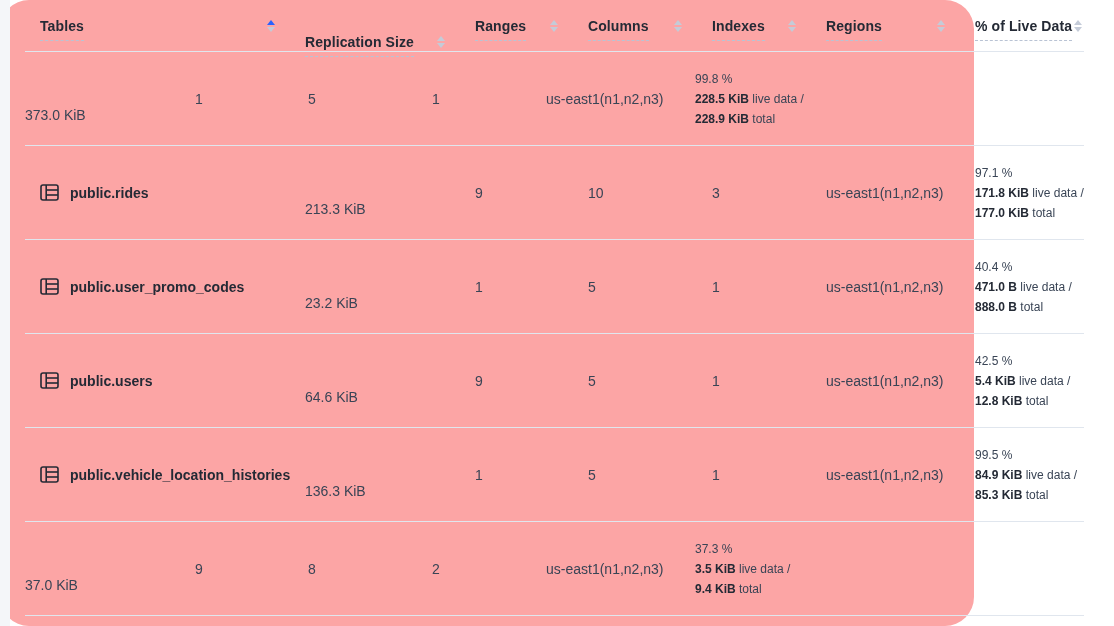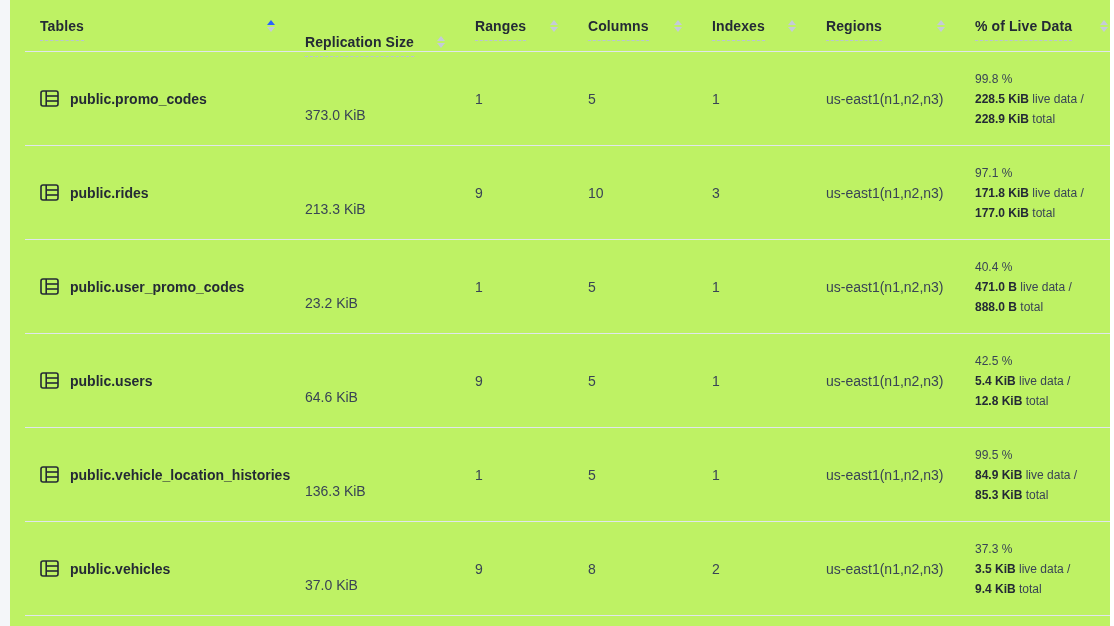--- a/index.html
+++ b/index.html
@@ -1,21 +1,21 @@
 <!DOCTYPE html>
 <html><head>
 <meta charset="utf-8">
 <style>
   * { box-sizing: border-box; margin: 0; padding: 0; }
   html, body { background: #ffffff; }
   body {
     font-family: "Liberation Sans", "DejaVu Sans", sans-serif;
     width: 1114px; height: 626px; overflow: hidden; position: relative;
   }
-  .page { width: 1110px; height: 626px; background: #bef264; display: flex; }
+  .page { width: 974px; height: 626px; background: #fca5a5; display: flex; border-radius: 29px; }
   .left-gutter { width: 10px; height: 100%; background: #f4f6f9; flex: 0 0 10px; }
   .table-wrap { flex: 1; padding-left: 15px; padding-top: 0; }
 
   .thead {
     display: flex; align-items: center; height: 52px;
     border-bottom: 1px solid #e0e6ee;
   }
   .th {
     display: flex; align-items: center; justify-content: space-between;
     padding-right: 28px; cursor: pointer;
@@ -107,31 +107,20 @@
         <span class="th-label">% of Live Data</span>
         <span class="sort">
             <i class="tri up"></i>
             <i class="tri down"></i>
           </span>
       </div>
     </div>
 
     <div id="tbody">
   <div class="tr">
-    <div class="td col-tables">
-      <span class="table-icon">
-        <svg width="19" height="17" viewBox="0 0 19 17" fill="none" xmlns="http://www.w3.org/2000/svg">
-          <rect x="1" y="1" width="17" height="15" rx="2" stroke="#242a35" stroke-width="1.6"></rect>
-          <line x1="6.2" y1="1" x2="6.2" y2="16" stroke="#242a35" stroke-width="1.6"></line>
-          <line x1="6.2" y1="6" x2="18" y2="6" stroke="#242a35" stroke-width="1.6"></line>
-          <line x1="6.2" y1="11" x2="18" y2="11" stroke="#242a35" stroke-width="1.6"></line>
-        </svg>
-      </span>
-      <span class="tname">public.promo_codes</span>
-    </div>
     <div class="td col-repl">373.0 KiB</div>
     <div class="td col-ranges">1</div>
     <div class="td col-cols">5</div>
     <div class="td col-idx">1</div>
     <div class="td col-regions">us-east1(n1,n2,n3)</div>
     <div class="td col-live">
       <div class="live-line">99.8 %</div>
       <div class="live-line"><span class="b">228.5 KiB</span><span> live data /</span></div>
       <div class="live-line"><span class="b">228.9 KiB</span><span> total</span></div>
     </div>
@@ -227,31 +216,20 @@
     <div class="td col-idx">1</div>
     <div class="td col-regions">us-east1(n1,n2,n3)</div>
     <div class="td col-live">
       <div class="live-line">99.5 %</div>
       <div class="live-line"><span class="b">84.9 KiB</span><span> live data /</span></div>
       <div class="live-line"><span class="b">85.3 KiB</span><span> total</span></div>
     </div>
   </div>
 
   <div class="tr">
-    <div class="td col-tables">
-      <span class="table-icon">
-        <svg width="19" height="17" viewBox="0 0 19 17" fill="none" xmlns="http://www.w3.org/2000/svg">
-          <rect x="1" y="1" width="17" height="15" rx="2" stroke="#242a35" stroke-width="1.6"></rect>
-          <line x1="6.2" y1="1" x2="6.2" y2="16" stroke="#242a35" stroke-width="1.6"></line>
-          <line x1="6.2" y1="6" x2="18" y2="6" stroke="#242a35" stroke-width="1.6"></line>
-          <line x1="6.2" y1="11" x2="18" y2="11" stroke="#242a35" stroke-width="1.6"></line>
-        </svg>
-      </span>
-      <span class="tname">public.vehicles</span>
-    </div>
     <div class="td col-repl">37.0 KiB</div>
     <div class="td col-ranges">9</div>
     <div class="td col-cols">8</div>
     <div class="td col-idx">2</div>
     <div class="td col-regions">us-east1(n1,n2,n3)</div>
     <div class="td col-live">
       <div class="live-line">37.3 %</div>
       <div class="live-line"><span class="b">3.5 KiB</span><span> live data /</span></div>
       <div class="live-line"><span class="b">9.4 KiB</span><span> total</span></div>
     </div>

